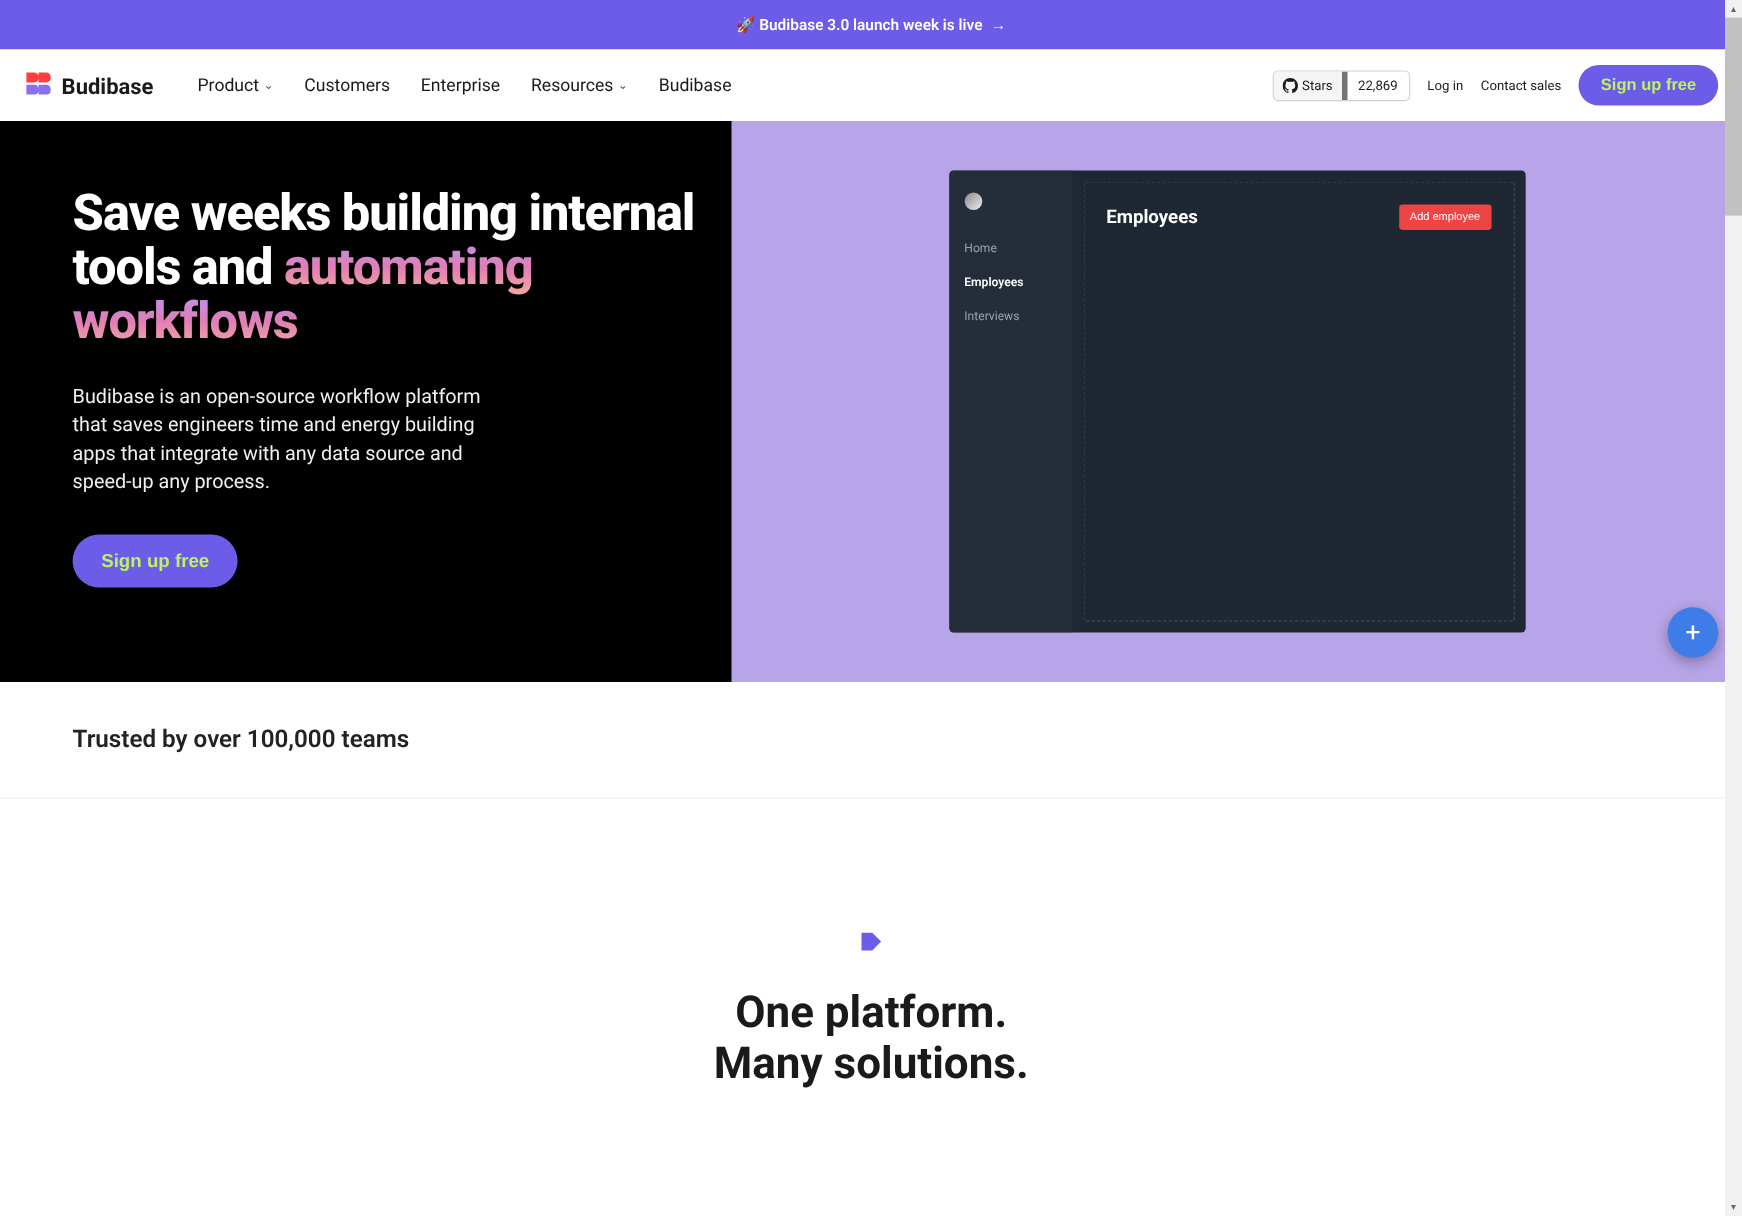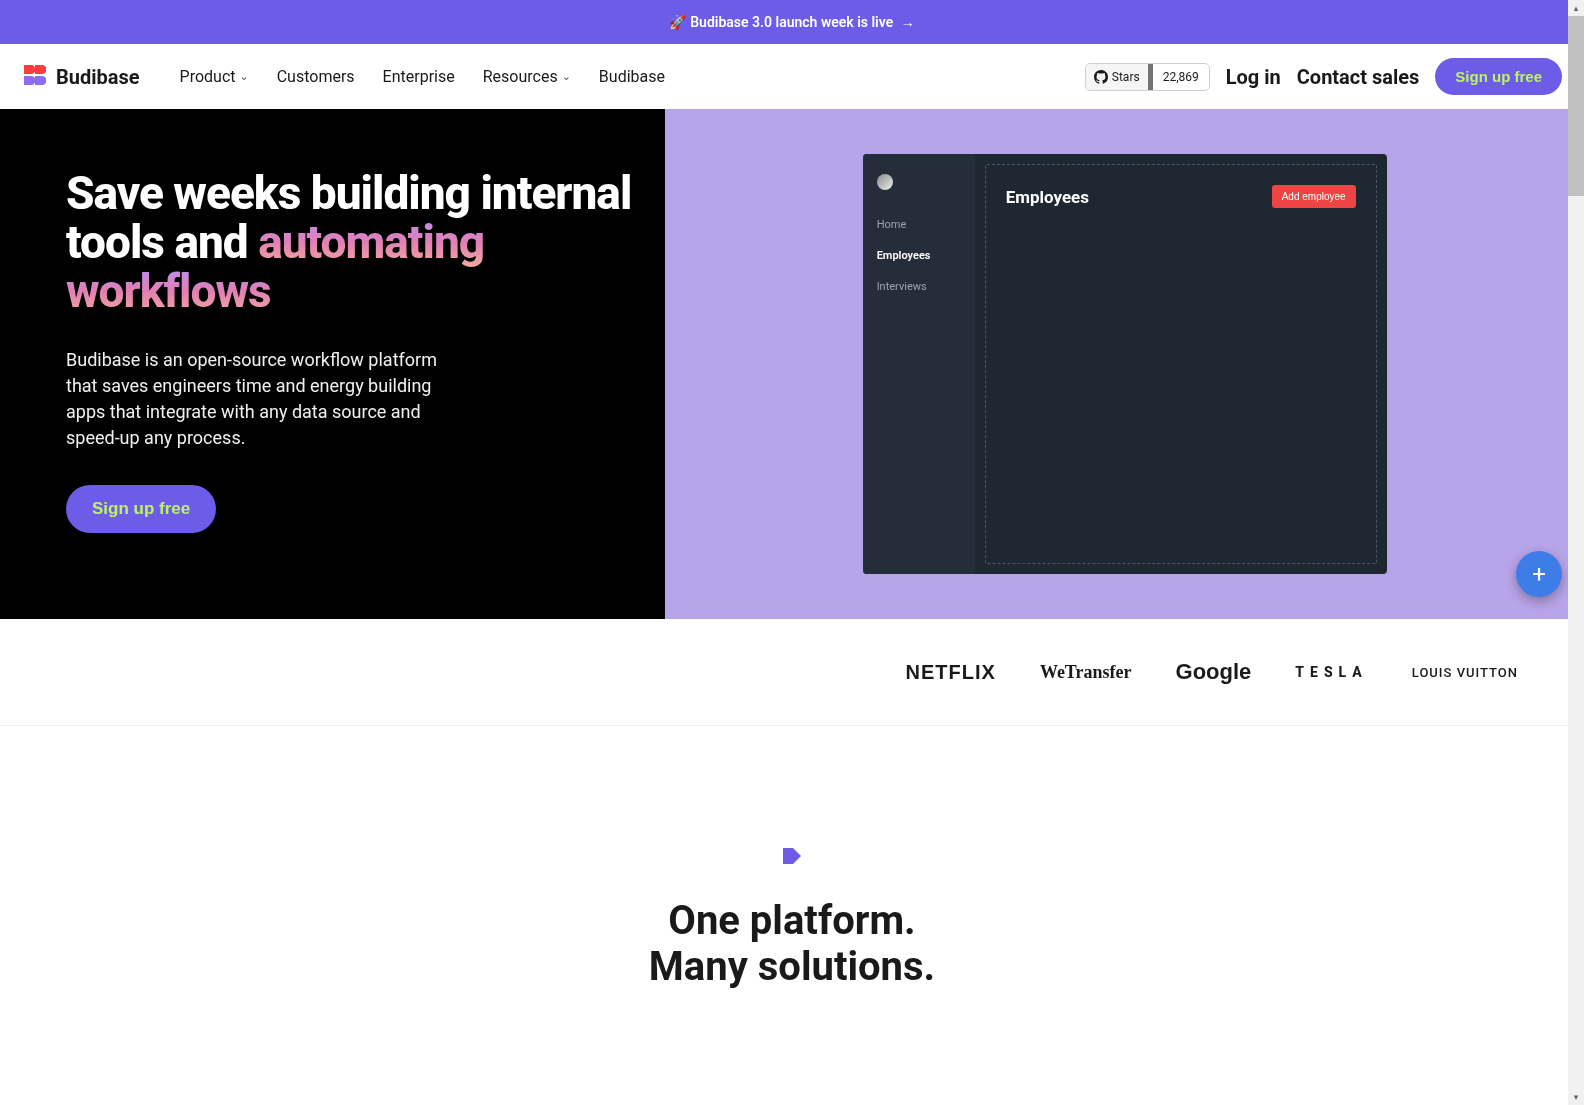--- a/index.html
+++ b/index.html
@@ -77,23 +77,22 @@
       font-size: 12px;
     }
     .github-count {
       padding: 0 10px;
       font-size: 12px;
       display: inline-flex;
       align-items: center;
       border-left: 5px solid #737373;
     }
     .text-link {
-      font-size: 20px;
-      cursor: pointer;
-      font-weight: bold;
+      font-size: 12px;
+      cursor: pointer;
     }
     .btn-primary {
       background: #6C5CE7;
       color: #bef264;
       border: none;
       padding: 10px 20px;
       border-radius: 22px;
       font-size: 15px;
       font-weight: 600;
       cursor: pointer;
@@ -384,27 +383,21 @@
         </div>
       </main>
     </div>
     <div class="fab">
       <span>+</span>
     </div>
   </div>
 </section>
 
 <section class="trusted">
-  <div class="trusted-logos">
-    <span class="client-logo netflix">NETFLIX</span>
-    <span class="client-logo wetransfer">WeTransfer</span>
-    <span class="client-logo google">Google</span>
-    <span class="client-logo tesla">TESLA</span>
-    <span class="client-logo lv">LOUIS VUITTON</span>
-  </div>
+  <div class="trusted-text">Trusted by over 100,000 teams</div>
 </section>
 
 <section class="platform">
   <div class="platform-icon-wrap">
     <span>
       <svg width="18" height="20" viewBox="0 0 18 20">
         <path d="M0 2 L10 2 L18 10 L10 18 L0 18 Z" fill="#6C5CE7"></path>
       </svg>
     </span>
   </div>

